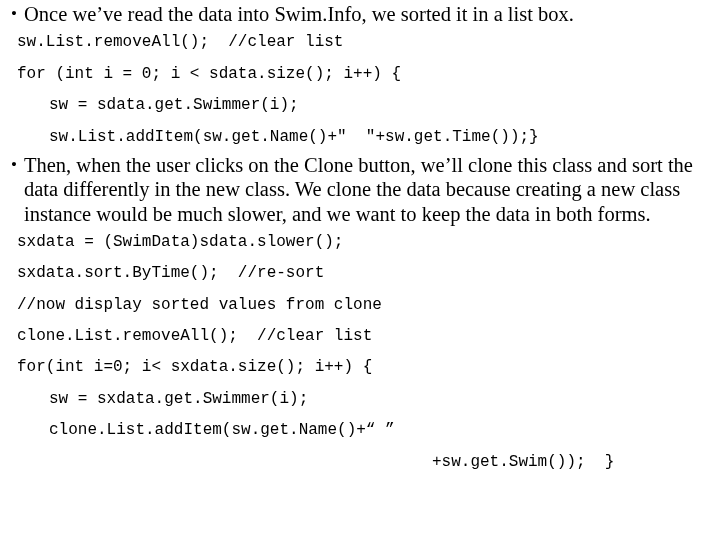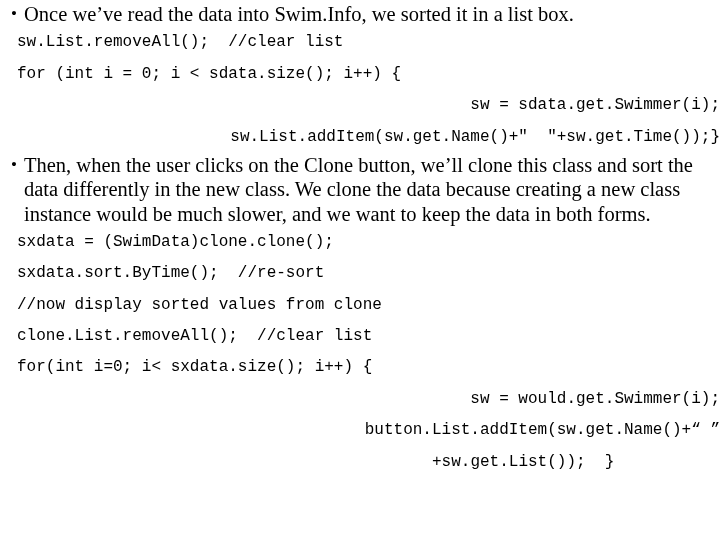--- a/index.html
+++ b/index.html
@@ -54,21 +54,21 @@
   .code-line {
     font-family: Liberation Mono, monospace;
     font-size: 16px;
     line-height: 31.4px;
     white-space: pre;
     margin: 0;
     padding: 0;
     letter-spacing: 0px;
   }
   .indent-0 { padding-left: 17px; }
-  .indent-1 { padding-left: 49px; text-align: right; }
+  .indent-1 { padding-left: 49px; }
   .indent-far { padding-left: 432px; }
   .gap-after-bullet { margin-top: 1px; }
 </style>
 </head>
 <body>
 
 <div class="slide">
   <div class="content">
 
     <div class="bullet-item">
@@ -79,23 +79,23 @@
     <div class="code-line indent-0 gap-after-bullet">sw.List.removeAll();  //clear list</div>
     <div class="code-line indent-0">for (int i = 0; i &lt; sdata.size(); i++) {</div>
     <div class="code-line indent-1">sw = sdata.get.Swimmer(i);</div>
     <div class="code-line indent-1">sw.List.addItem(sw.get.Name()+"  "+sw.get.Time());}</div>
 
     <div class="bullet-item">
       <span class="bullet-mark">•</span>
       <span class="bullet-text">Then, when the user clicks on the Clone button, we’ll clone this class and sort the data differently in the new class. We clone the data because creating a new class instance would be much slower, and we want to keep the data in both forms.</span>
     </div>
 
-    <div class="code-line indent-0 gap-after-bullet">sxdata = (SwimData)clone.clone();</div>
+    <div class="code-line indent-0 gap-after-bullet">sxdata = (SwimData)sdata.slower();</div>
     <div class="code-line indent-0">sxdata.sort.ByTime();  //re-sort</div>
     <div class="code-line indent-0">//now display sorted values from clone</div>
     <div class="code-line indent-0">clone.List.removeAll();  //clear list</div>
     <div class="code-line indent-0">for(int i=0; i&lt; sxdata.size(); i++) {</div>
-    <div class="code-line indent-1">sw = would.get.Swimmer(i);</div>
-    <div class="code-line indent-1">button.List.addItem(sw.get.Name()+“ ”</div>
-    <div class="code-line indent-far">+sw.get.List());  }</div>
+    <div class="code-line indent-1">sw = sxdata.get.Swimmer(i);</div>
+    <div class="code-line indent-1">clone.List.addItem(sw.get.Name()+“ ”</div>
+    <div class="code-line indent-far">+sw.get.Swim());  }</div>
 
   </div>
 </div>
 
 </body></html>

